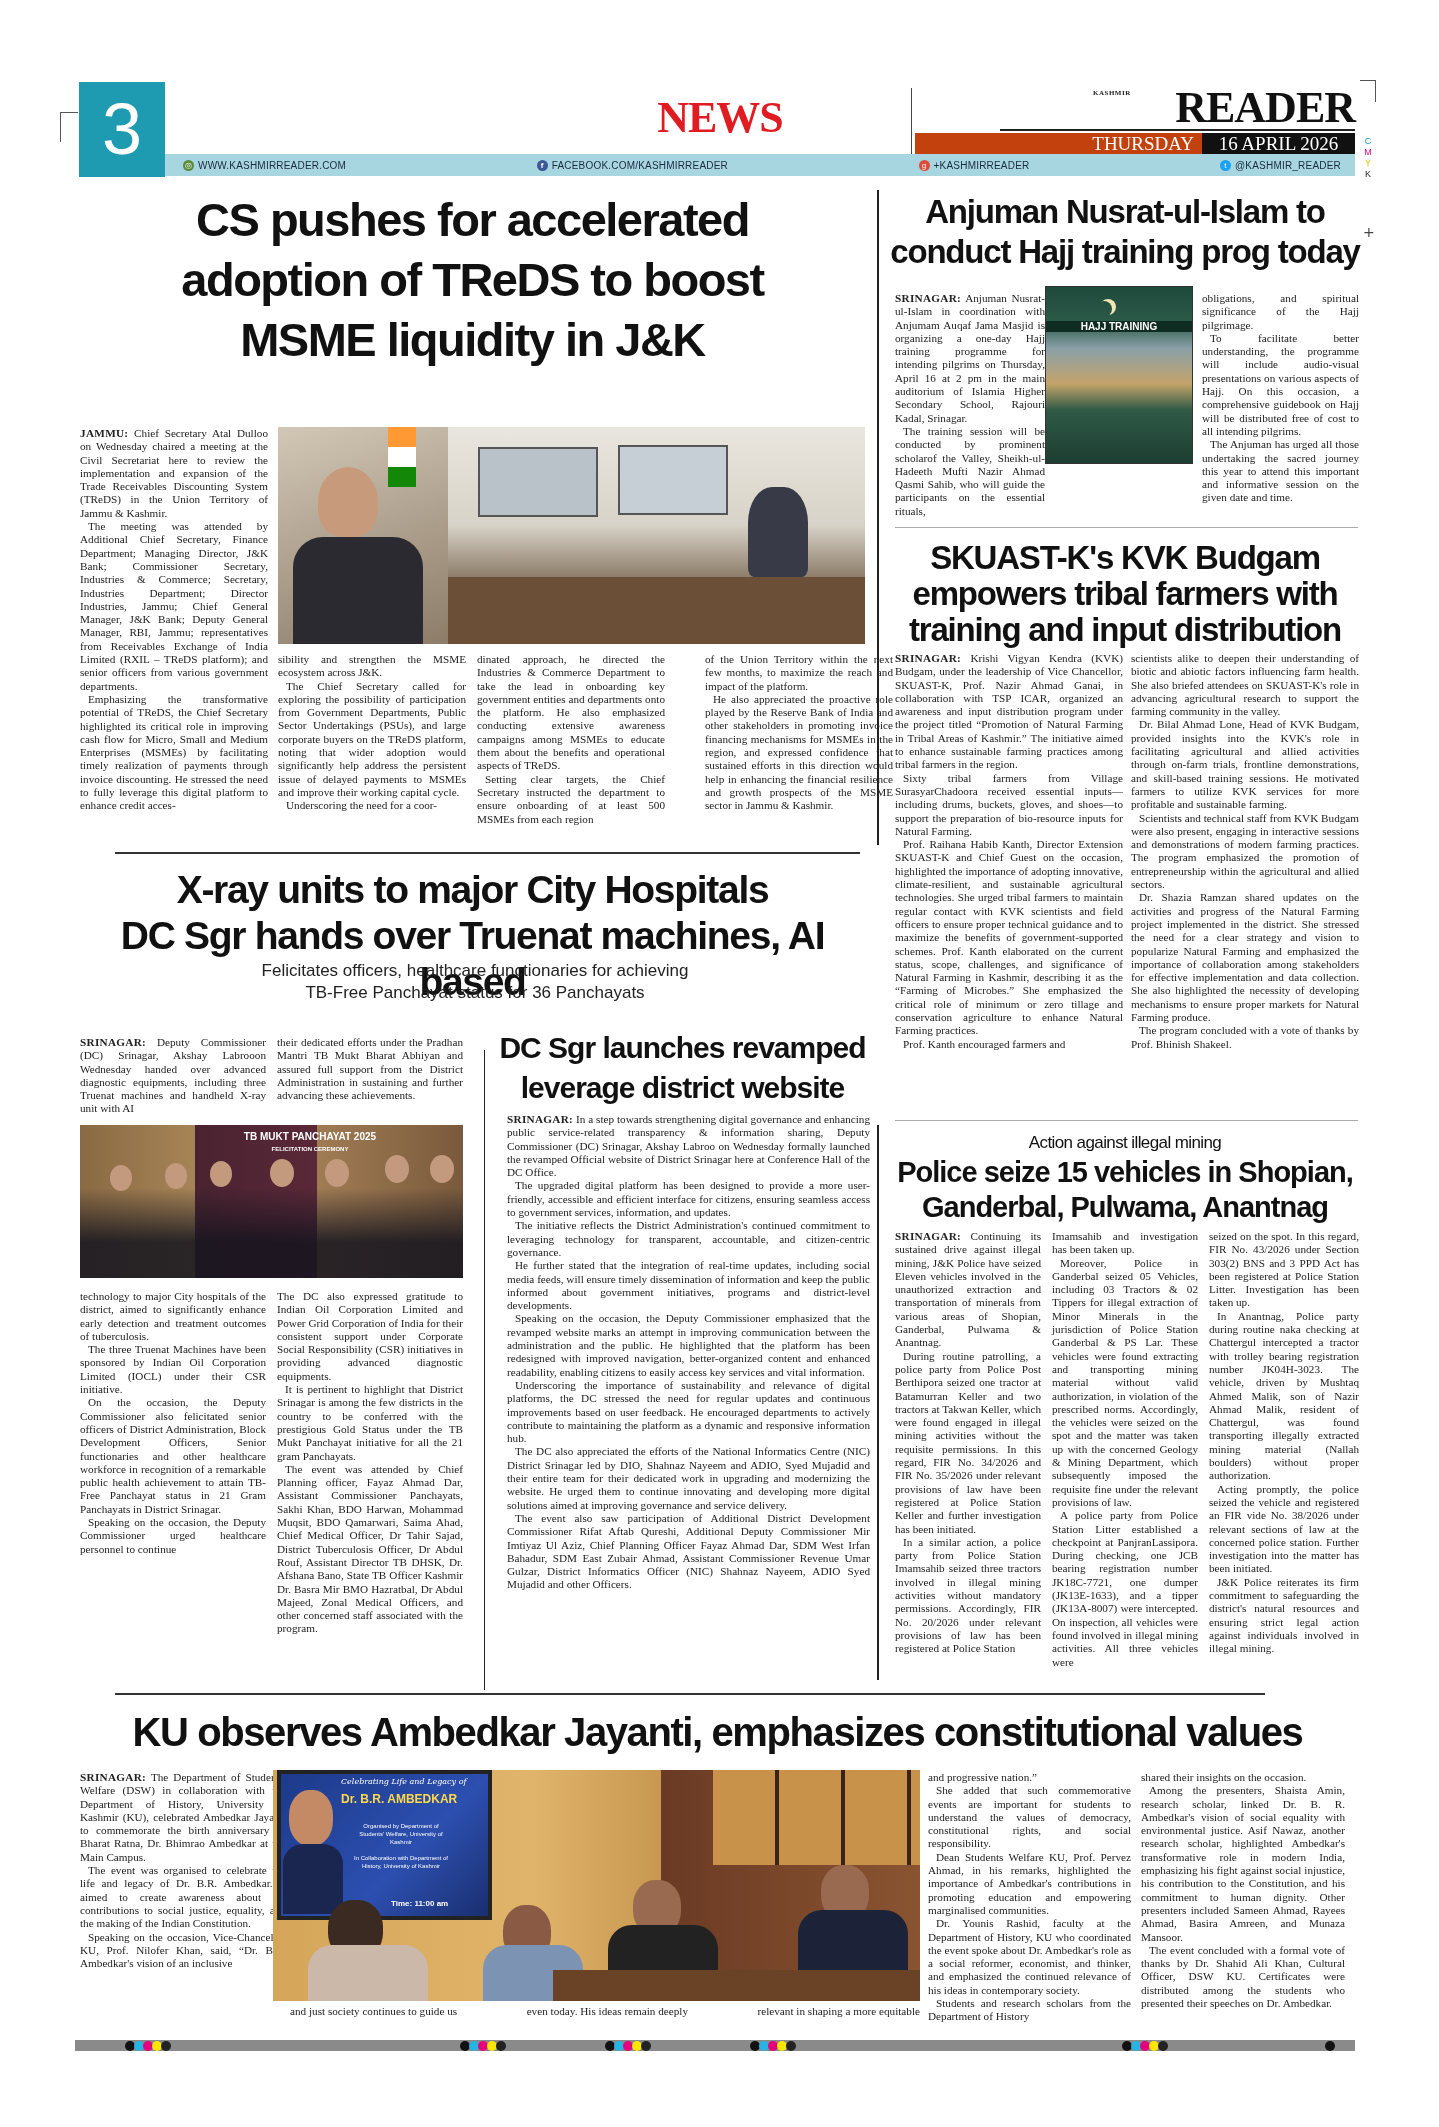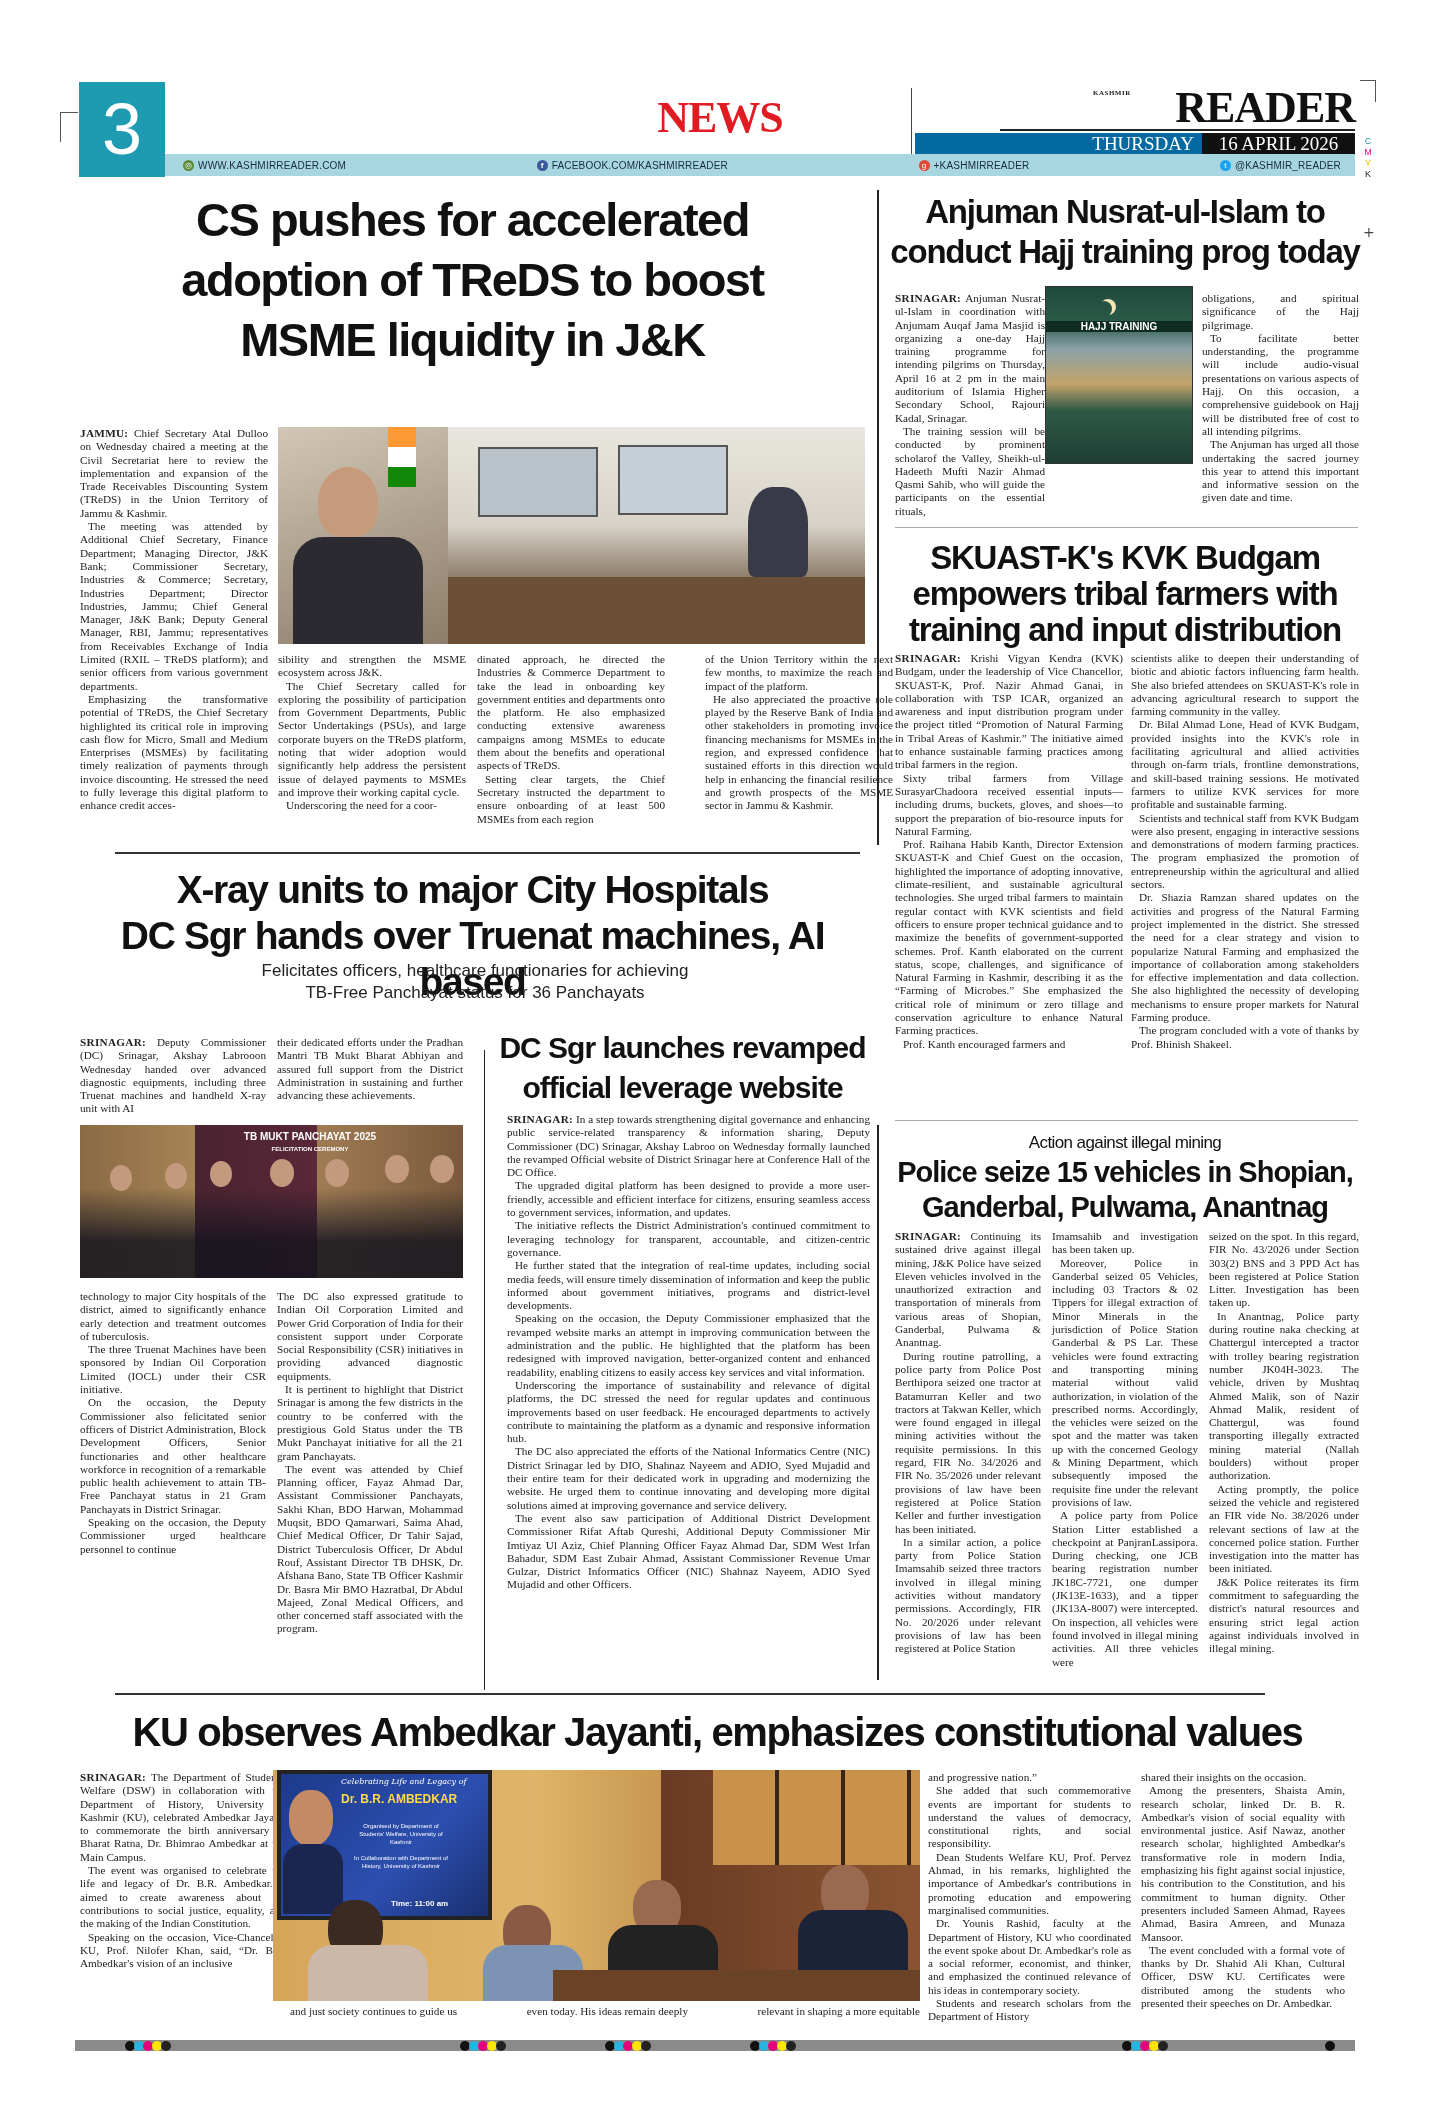--- a/index.html
+++ b/index.html
@@ -46,21 +46,21 @@
     font-family: "Liberation Sans", sans-serif; font-size: 10px; color: #1a2a40;
     display: flex; align-items: center; justify-content: space-between; padding: 0 14px 0 18px;
     transform: scaleY(1);
   }
   .social-item { display: flex; align-items: center; gap: 4px; letter-spacing: 0.2px; }
   .si-icon { display: inline-block; width: 11px; height: 11px; border-radius: 50%; font-size: 8px; line-height: 11px; text-align: center; color: #fff; }
   .brand { left: 1085px; top: 86px; width: 270px; text-align: right; }
   .brand-small { font-family: "Liberation Serif", serif; font-size: 7px; font-weight: bold; position: absolute; left: 1093px; top: 89px; letter-spacing: 0.5px; }
   .brand-name { font-family: "Liberation Serif", serif; font-weight: bold; font-size: 44px; color: #111; letter-spacing: -1px; line-height: 44px; }
   .date-bar { left: 915px; top: 133px; width: 440px; height: 21px; display: flex; }
-  .date-day { flex: 1; background: #0369a1; color: #fff; text-align: right; padding-right: 8px; font-family: "Liberation Serif", serif; font-size: 19px; line-height: 21px; }
+  .date-day { flex: 1; background: #c2410c; color: #fff; text-align: right; padding-right: 8px; font-family: "Liberation Serif", serif; font-size: 19px; line-height: 21px; }
   .date-full { width: 153px; background: #111; color: #fff; text-align: center; font-family: "Liberation Serif", serif; font-size: 19px; line-height: 21px; }
   .cmyk { left: 1363px; top: 136px; width: 10px; font-family: "Liberation Sans", sans-serif; font-size: 9px; line-height: 11px; text-align: center; }
 
   .photo { position: absolute; overflow: hidden; }
   .photo .cap { position: absolute; font-family: "Liberation Sans", sans-serif; font-weight: bold; color: #fff; text-align: center; }
 
   .reg-bar { position: absolute; left: 75px; top: 2040px; width: 1280px; height: 11px; background: #8a8a8a; }
   .reg-marks { position: absolute; top: 1px; display: flex; gap: 0; }
   .reg-dot { width: 10px; height: 10px; border-radius: 50%; margin-right: -1px; }
 </style>
@@ -232,21 +232,21 @@
 <div class="abs body-text" style="left:277px;top:1290px;width:186px;">
   <p>The DC also expressed gratitude to Indian Oil Corporation Limited and Power Grid Corporation of India for their consistent support under Corporate Social Responsibility (CSR) initiatives in providing advanced diagnostic equipments.</p>
   <p>It is pertinent to highlight that District Srinagar is among the few districts in the country to be conferred with the prestigious Gold Status under the TB Mukt Panchayat initiative for all the 21 gram Panchayats.</p>
   <p>The event was attended by Chief Planning officer, Fayaz Ahmad Dar, Assistant Commissioner Panchayats, Sakhi Khan, BDO Harwan, Mohammad Muqsit, BDO Qamarwari, Saima Ahad, Chief Medical Officer, Dr Tahir Sajad, District Tuberculosis Officer, Dr Abdul Rouf, Assistant Director TB DHSK, Dr. Afshana Bano, State TB Officer Kashmir Dr. Basra Mir BMO Hazratbal, Dr Abdul Majeed, Zonal Medical Officers, and other concerned staff associated with the program.</p>
 </div>
 
 <div class="rule-v" style="left:484px;top:1050px;height:640px;width:1px;"></div>
 
 <div class="abs headline" style="left:495px;top:1028px;width:375px;font-size:30px;line-height:40px;letter-spacing:-1px;">
   <div>DC Sgr launches revamped</div>
-  <div>official leverage website</div>
+  <div>leverage district website</div>
 </div>
 <div class="abs body-text" style="left:507px;top:1113px;width:363px;">
   <p><span class="dateline">SRINAGAR:</span> <span>In a step towards strengthening digital governance and enhancing public service-related transparency &amp; information sharing, Deputy Commissioner (DC) Srinagar, Akshay Labroo on Wednesday formally launched the revamped Official website of District Srinagar here at Conference Hall of the DC Office.</span></p>
   <p>The upgraded digital platform has been designed to provide a more user-friendly, accessible and efficient interface for citizens, ensuring seamless access to government services, information, and updates.</p>
   <p>The initiative reflects the District Administration's continued commitment to leveraging technology for transparent, accountable, and citizen-centric governance.</p>
   <p>He further stated that the integration of real-time updates, including social media feeds, will ensure timely dissemination of information and keep the public informed about government initiatives, programs and district-level developments.</p>
   <p>Speaking on the occasion, the Deputy Commissioner emphasized that the revamped website marks an attempt in improving communication between the administration and the public. He highlighted that the platform has been redesigned with improved navigation, better-organized content and enhanced readability, enabling citizens to easily access key services and vital information.</p>
   <p>Underscoring the importance of sustainability and relevance of digital platforms, the DC stressed the need for regular updates and continuous improvements based on user feedback. He encouraged departments to actively contribute to maintaining the platform as a dynamic and responsive information hub.</p>
   <p>The DC also appreciated the efforts of the National Informatics Centre (NIC) District Srinagar led by DIO, Shahnaz Nayeem and ADIO, Syed Mujadid and their entire team for their dedicated work in upgrading and modernizing the website. He urged them to continue innovating and developing more digital solutions aimed at improving governance and service delivery.</p>
   <p>The event also saw participation of Additional District Development Commissioner Rifat Aftab Qureshi, Additional Deputy Commissioner Mir Imtiyaz Ul Aziz, Chief Planning Officer Fayaz Ahmad Dar, SDM West Irfan Bahadur, SDM East Zubair Ahmad, Assistant Commissioner Revenue Umar Gulzar, District Informatics Officer (NIC) Shahnaz Nayeem, ADIO Syed Mujadid and other Officers.</p>

